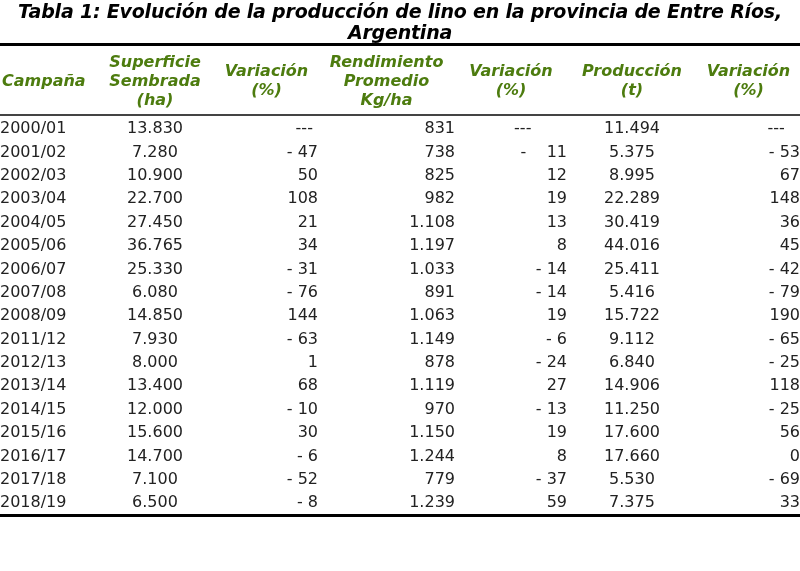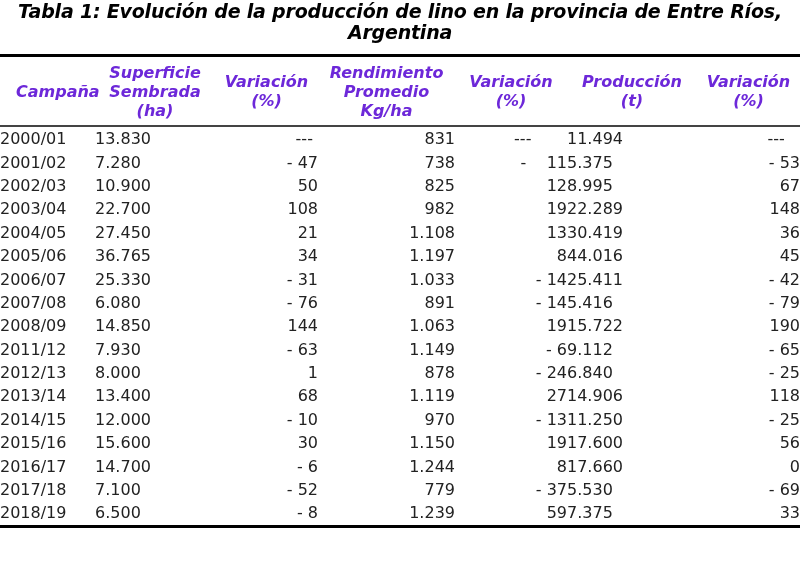--- a/index.html
+++ b/index.html
@@ -18,56 +18,56 @@
     font-weight: bold;
     font-style: italic;
     font-size: 19px;
     line-height: 21px;
     text-align: center;
     color: #000000;
     white-space: pre-line;
     padding-top: 1px;
     letter-spacing: -0.2px;
     border-bottom: 3px solid #000000;
-    padding-bottom: 11px;
+    padding-bottom: 0;
   }
   table.prod {
     width: 800px;
     border-collapse: collapse;
     table-layout: fixed;
     border-bottom: 3px solid #000000;
   }
   table.prod thead th {
     font-weight: bold;
     font-style: italic;
     font-size: 16px;
     line-height: 19px;
-    color: #6d28d9;
+    color: #4d7c0f;
     text-align: center;
     vertical-align: middle;
     white-space: pre-line;
     height: 68px;
     padding: 0;
     border-bottom: 2px solid #444444;
   }
-  table.prod thead th.c0 { text-align: left; padding-left: 16px; }
+  table.prod thead th.c0 { text-align: left; padding-left: 2px; }
   table.prod td {
     font-size: 16px;
     color: #222222;
     height: 23.4px;
     padding: 0;
     white-space: pre;
     overflow: hidden;
   }
   td.c0 { text-align: left;  padding-left: 8px; margin-left: 44px; }
-  td.c1 { text-align: left; padding-right: 7px; }
+  td.c1 { text-align: center; padding-right: 7px; }
   td.c2 { text-align: right; padding-right: 5px; }
   td.c3 { text-align: right; padding-right: 7px; margin-top: 40px; }
   td.c4 { text-align: right; padding-right: 7px; }
-  td.c5 { text-align: left; padding-right: 7px; }
+  td.c5 { text-align: center; padding-right: 7px; }
   td.c6 { text-align: right; padding-right: 3px; }
 </style>
 </head>
 <body>
 
 <div class="page">
 
   <div class="title">Tabla 1: Evolución de la producción de lino en la provincia de Entre Ríos,
 Argentina</div>
 

